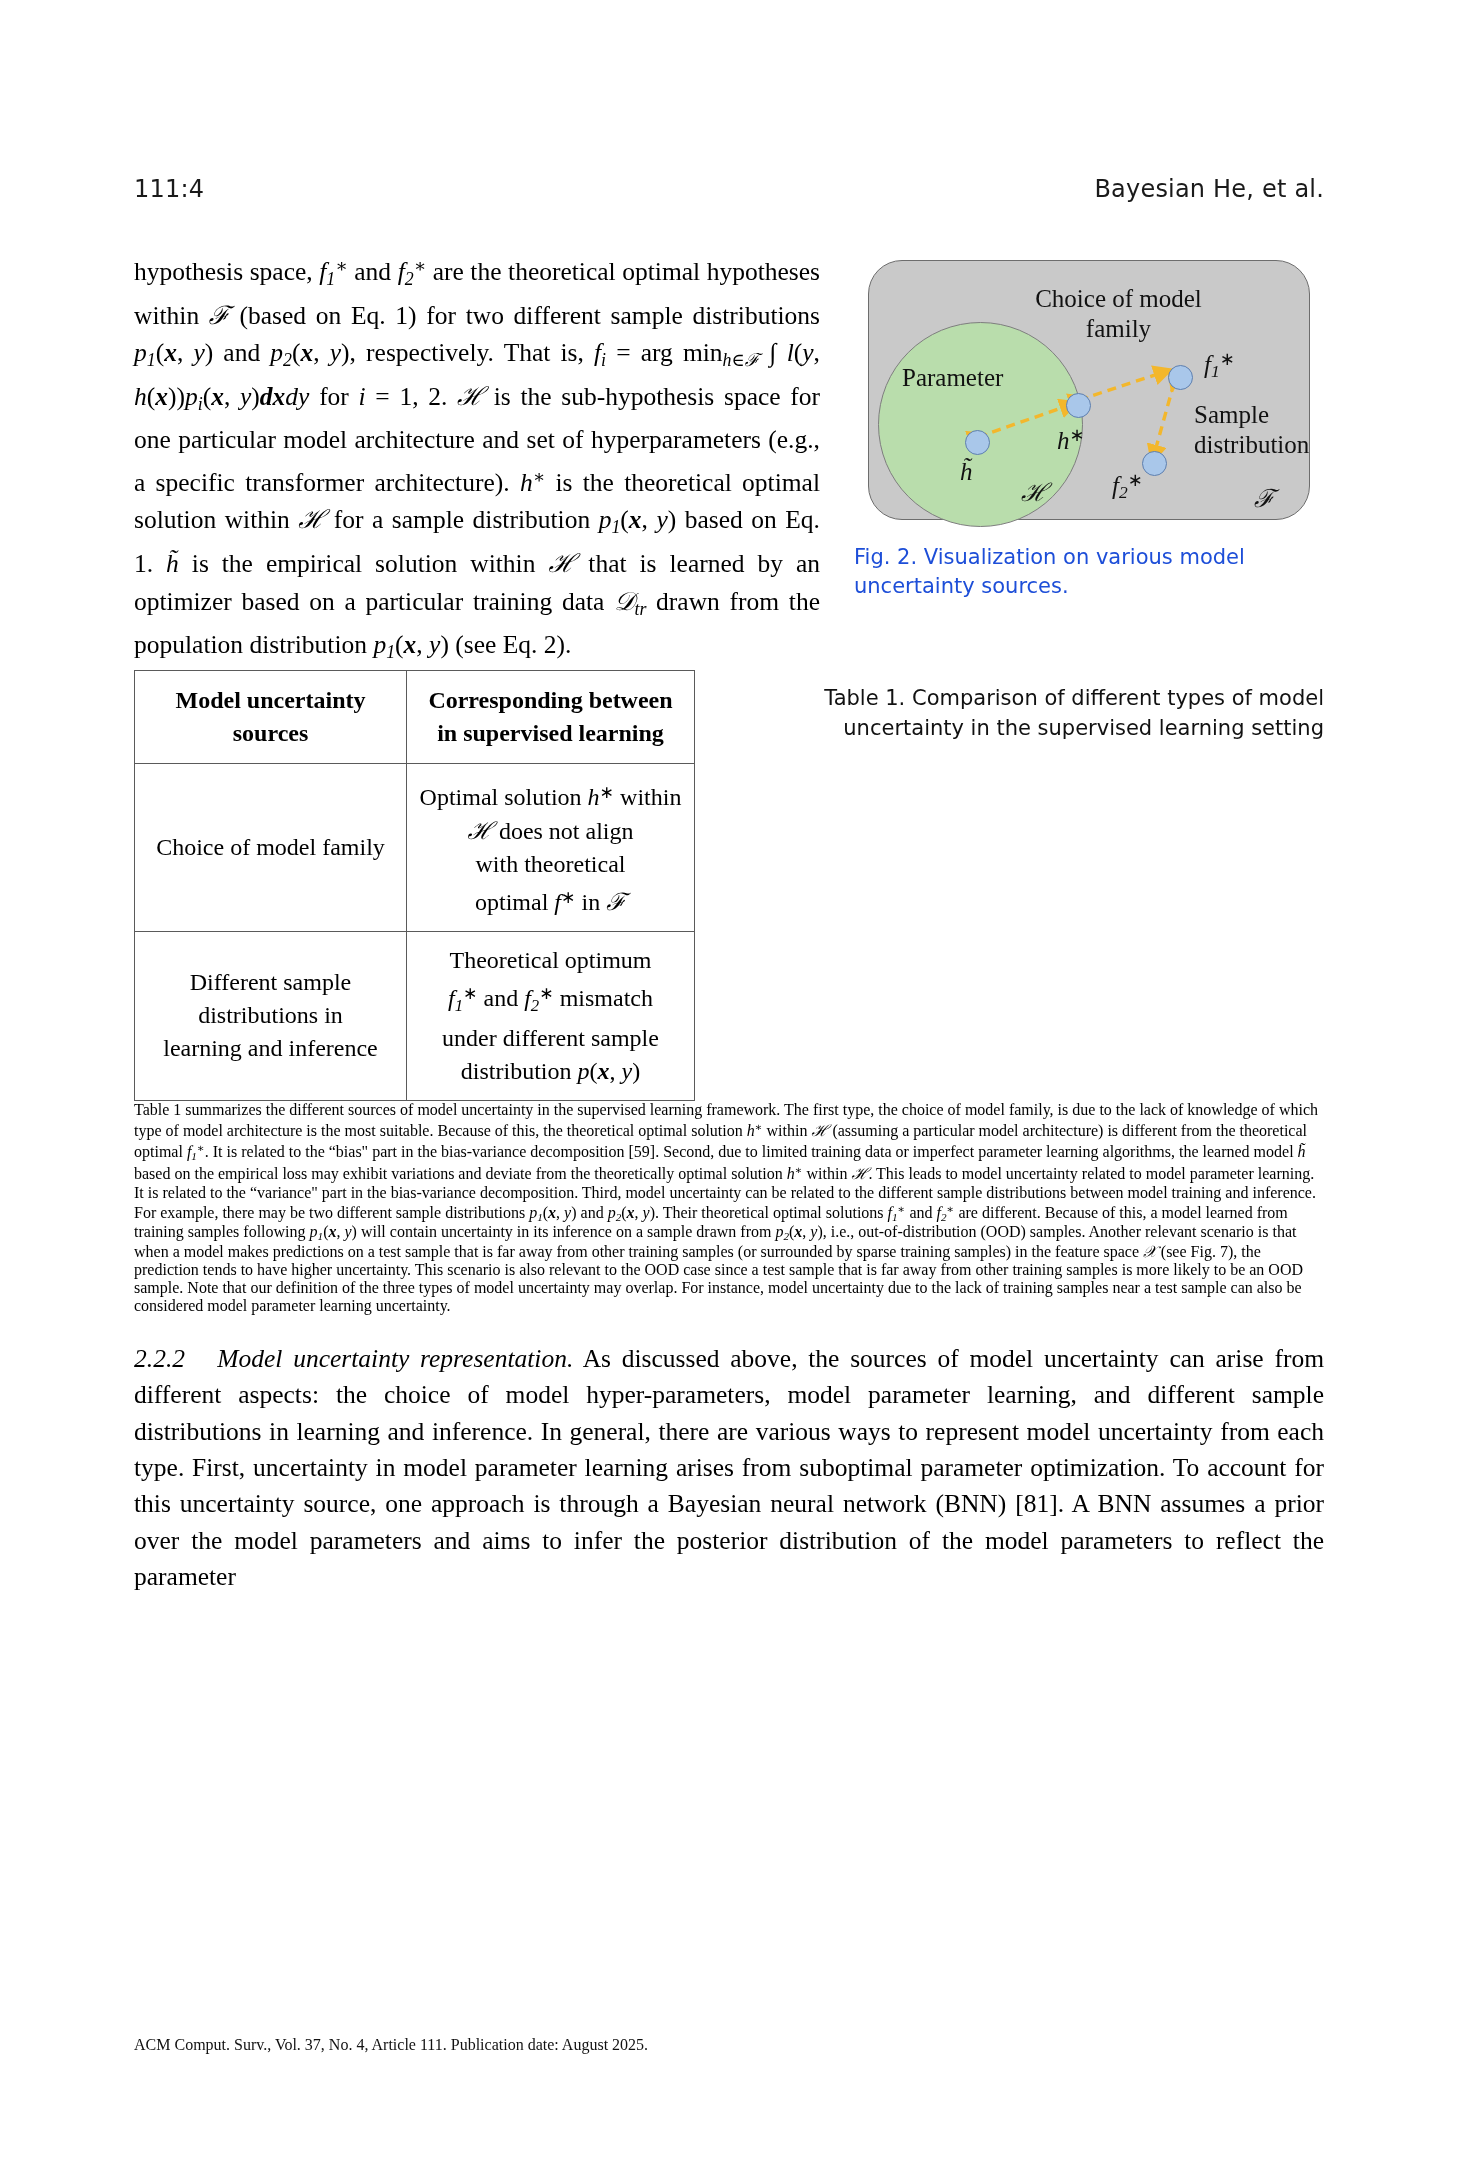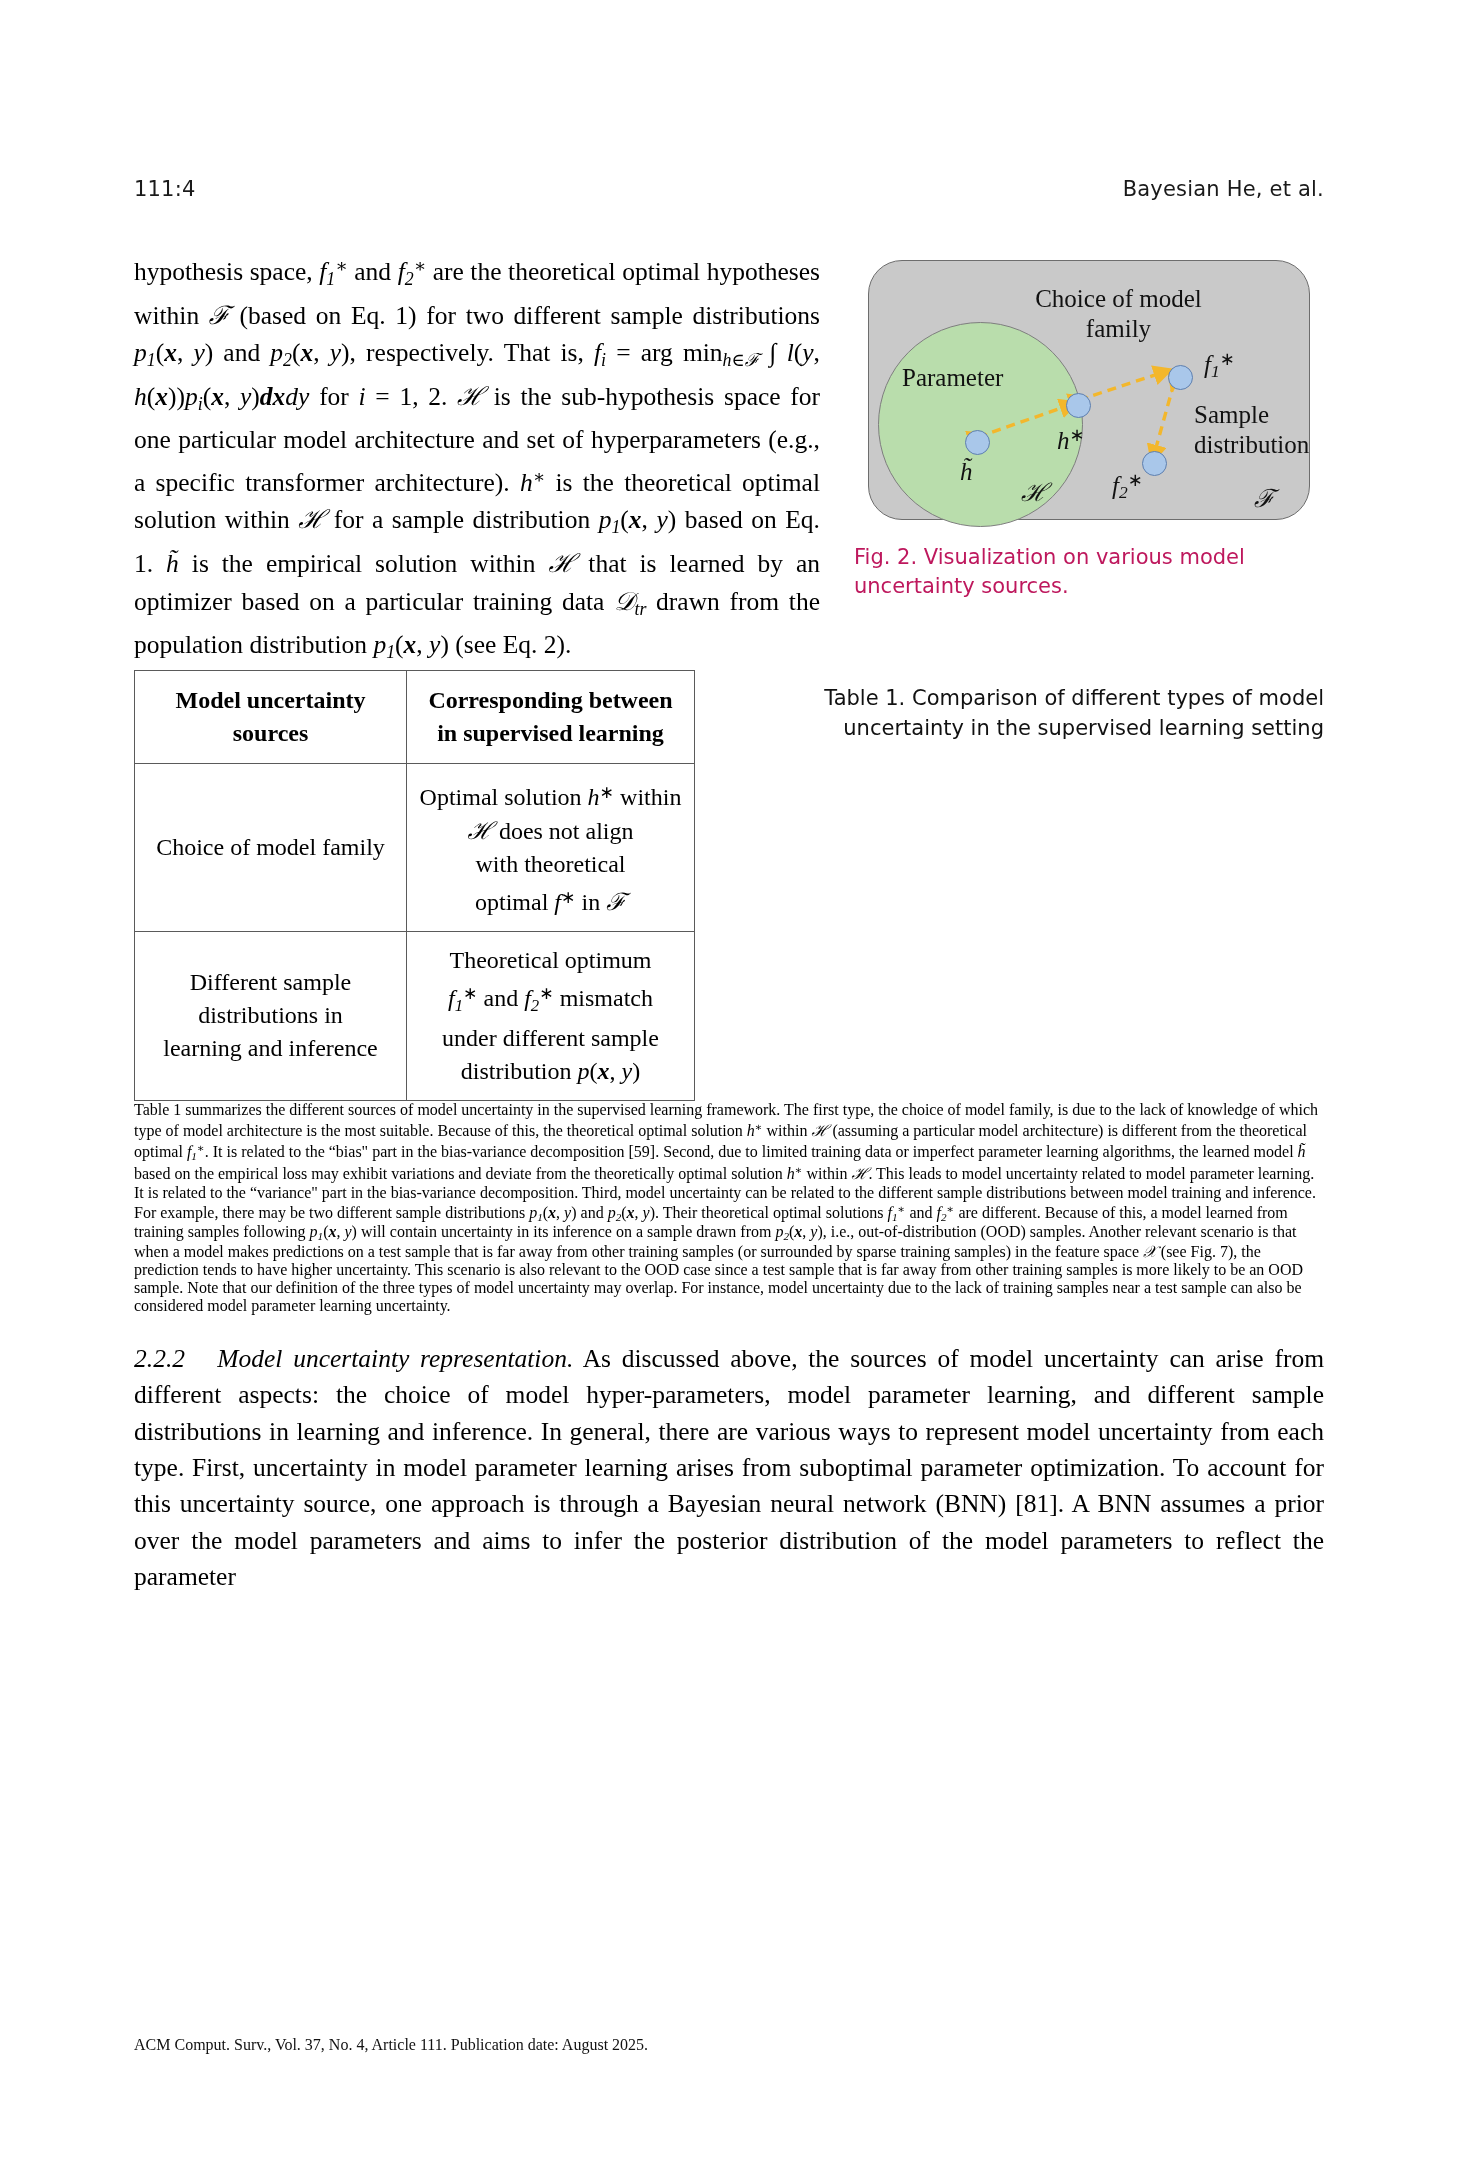--- a/index.html
+++ b/index.html
@@ -23,21 +23,21 @@
   }
 
   
   .runhead {
     position: absolute;
     top: 176px;
     left: 134px;
     right: 134px;
     height: 26px;
     font-family: "DejaVu Sans", "Liberation Sans", sans-serif;
-    font-size: 21px;
+    font-size: 24px;
     line-height: 26px;
     color: #1a1a1a;
   }
   .runhead .folio { float: left; letter-spacing: .2px; }
   .runhead .authors { float: right; letter-spacing: .2px; }
 
   
   .content {
     position: absolute;
     left: 134px;
@@ -110,21 +110,21 @@
     width: 470px; height: 275px;
     z-index: 3;
     overflow: visible;
   }
   .figcap {
     font-family: "DejaVu Sans", "Liberation Sans", sans-serif;
     font-size: 21px;
     line-height: 29px;
     text-align: left;
     margin-top: 16px;
-    color: #be185d;
+    color: #1d4ed8;
   }
 
   
   .tbl-float {
     float: right;
     width: 560px;
     margin: 14px 0 14px 36px;
   }
   .tblcap {
     font-family: "DejaVu Sans", "Liberation Sans", sans-serif;

